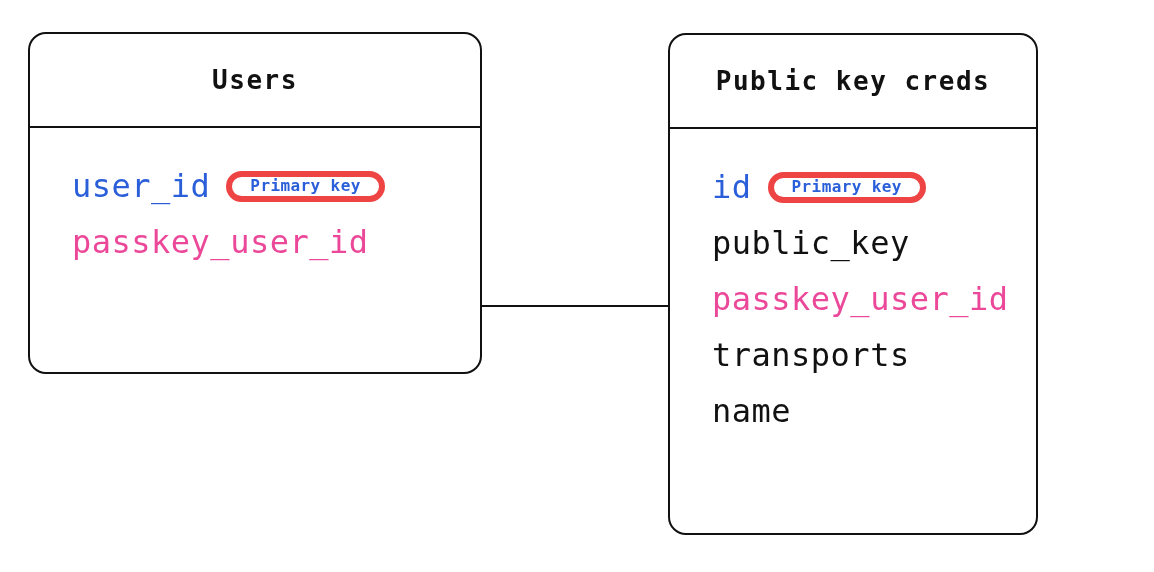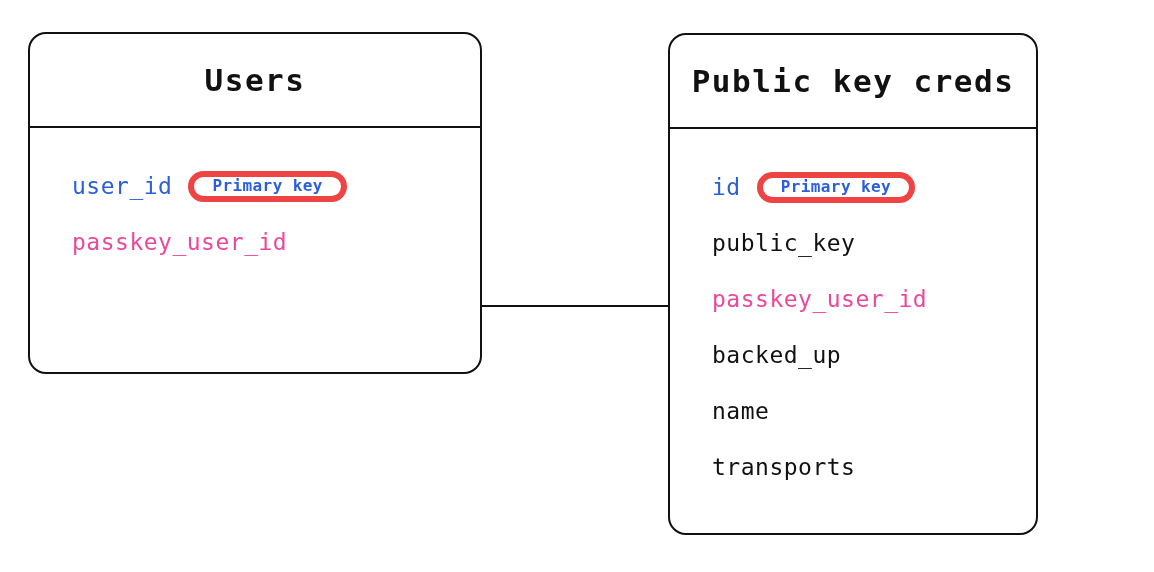--- a/index.html
+++ b/index.html
@@ -32,39 +32,39 @@
     height: 94px;
     display: flex;
     align-items: center;
     justify-content: center;
     border-bottom: 2px solid #111111;
     box-sizing: border-box;
   }
   .entity-title {
     font-family: "DejaVu Sans Mono", "Liberation Mono", monospace;
     font-weight: bold;
-    font-size: 31px;
+    font-size: 26px;
     letter-spacing: 1.5px;
     color: #111111;
     white-space: nowrap;
   }
   .entity-fields {
     padding: 30px 0 0 0;
     box-sizing: border-box;
   }
   .field-row {
     display: flex;
     align-items: center;
     height: 56px;
     padding-left: 42px;
     box-sizing: border-box;
   }
   .field-name {
     font-family: "DejaVu Sans Mono", "Liberation Mono", monospace;
-    font-size: 23px;
+    font-size: 32px;
     letter-spacing: 0.5px;
     color: #111111;
     white-space: nowrap;
   }
   .field-name.pk   { color: #2B5FD9; }
   .field-name.fk   { color: #ec4899; }
   .field-name.plain{ color: #111111; }
 
   
   .pk-badge {
@@ -136,28 +136,25 @@
       </div>
 
       <div class="field-row">
         <span class="field-name plain">public_key</span>
       </div>
 
       <div class="field-row">
         <span class="field-name fk">passkey_user_id</span>
       </div>
 
+
       <div class="field-row">
-        <span class="field-name plain">backed_up</span>
+        <span class="field-name plain">transports</span>
       </div>
 
       <div class="field-row">
         <span class="field-name plain">name</span>
-      </div>
-
-      <div class="field-row">
-        <span class="field-name plain">transports</span>
       </div>
 
     </div>
   </div>
 
 </div>
 
 </body></html>

